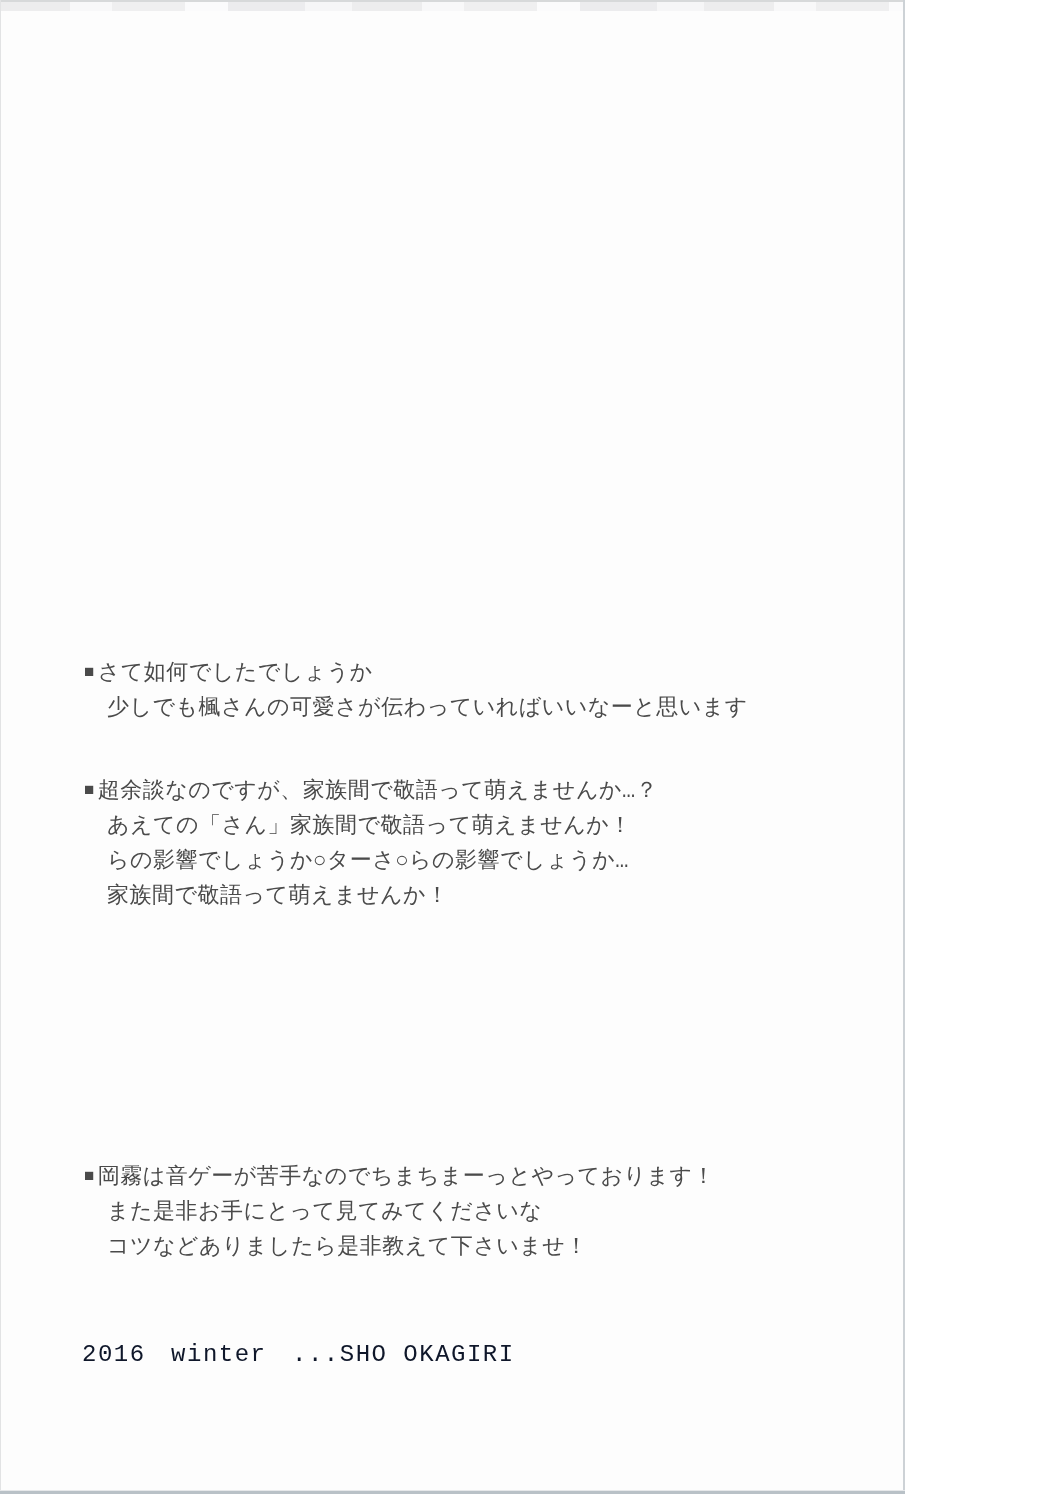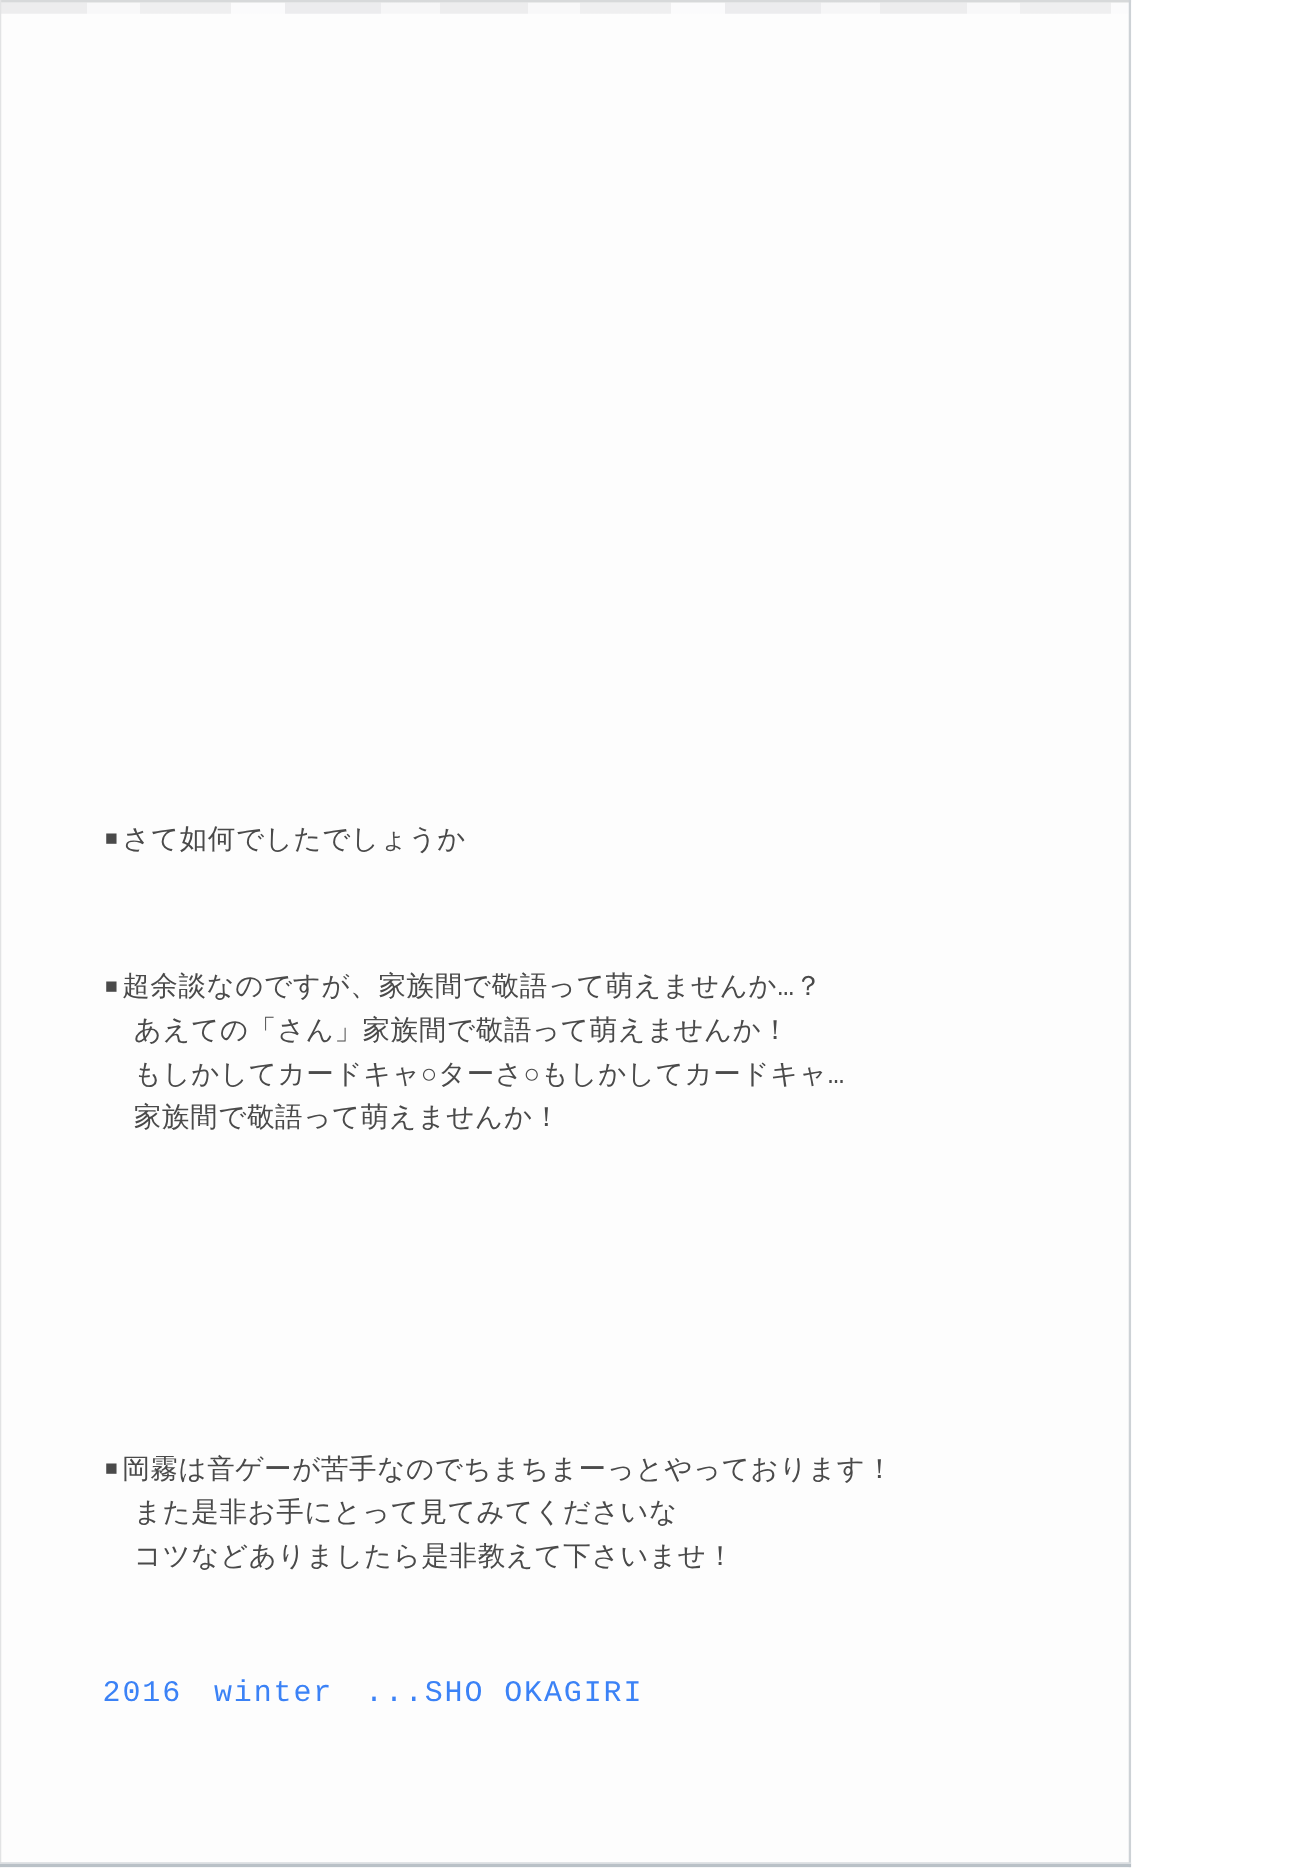--- a/index.html
+++ b/index.html
@@ -63,43 +63,44 @@
     font-size: 17px;
     margin-right: 3px;
     vertical-align: 2px;
     color: #4a4a4a;
   }
   .colophon {
     position: absolute;
     left: 82px;
     top: 1337px;
     font-size: 24px;
-    color: #3b82f6;
+    color: #0f172a;
     letter-spacing: 1.5px;
     white-space: pre;
   }
 </style>
 </head>
 <body>
 
 <div class="page">
 
   <div class="scan-top"></div>
   <div class="edge-left"></div>
   <div class="edge-right"></div>
   <div class="edge-bottom"></div>
 
   <div class="block block-1">
     <div class="line first"><span class="bullet">■</span><span>さて如何でしたでしょうか</span></div>
+    <div class="line cont">少しでも楓さんの可愛さが伝わっていればいいなーと思います</div>
   </div>
 
   <div class="block block-2">
     <div class="line first"><span class="bullet">■</span><span>超余談なのですが、家族間で敬語って萌えませんか…？</span></div>
     <div class="line cont">あえての「さん」家族間で敬語って萌えませんか！</div>
-    <div class="line cont">もしかしてカードキャ○ターさ○もしかしてカードキャ…</div>
+    <div class="line cont">らの影響でしょうか○ターさ○らの影響でしょうか…</div>
     <div class="line cont">家族間で敬語って萌えませんか！</div>
   </div>
 
 
   <div class="block block-4">
     <div class="line first"><span class="bullet">■</span><span>岡霧は音ゲーが苦手なのでちまちまーっとやっております！</span></div>
     <div class="line cont">また是非お手にとって見てみてくださいな</div>
     <div class="line cont">コツなどありましたら是非教えて下さいませ！</div>
   </div>
 

